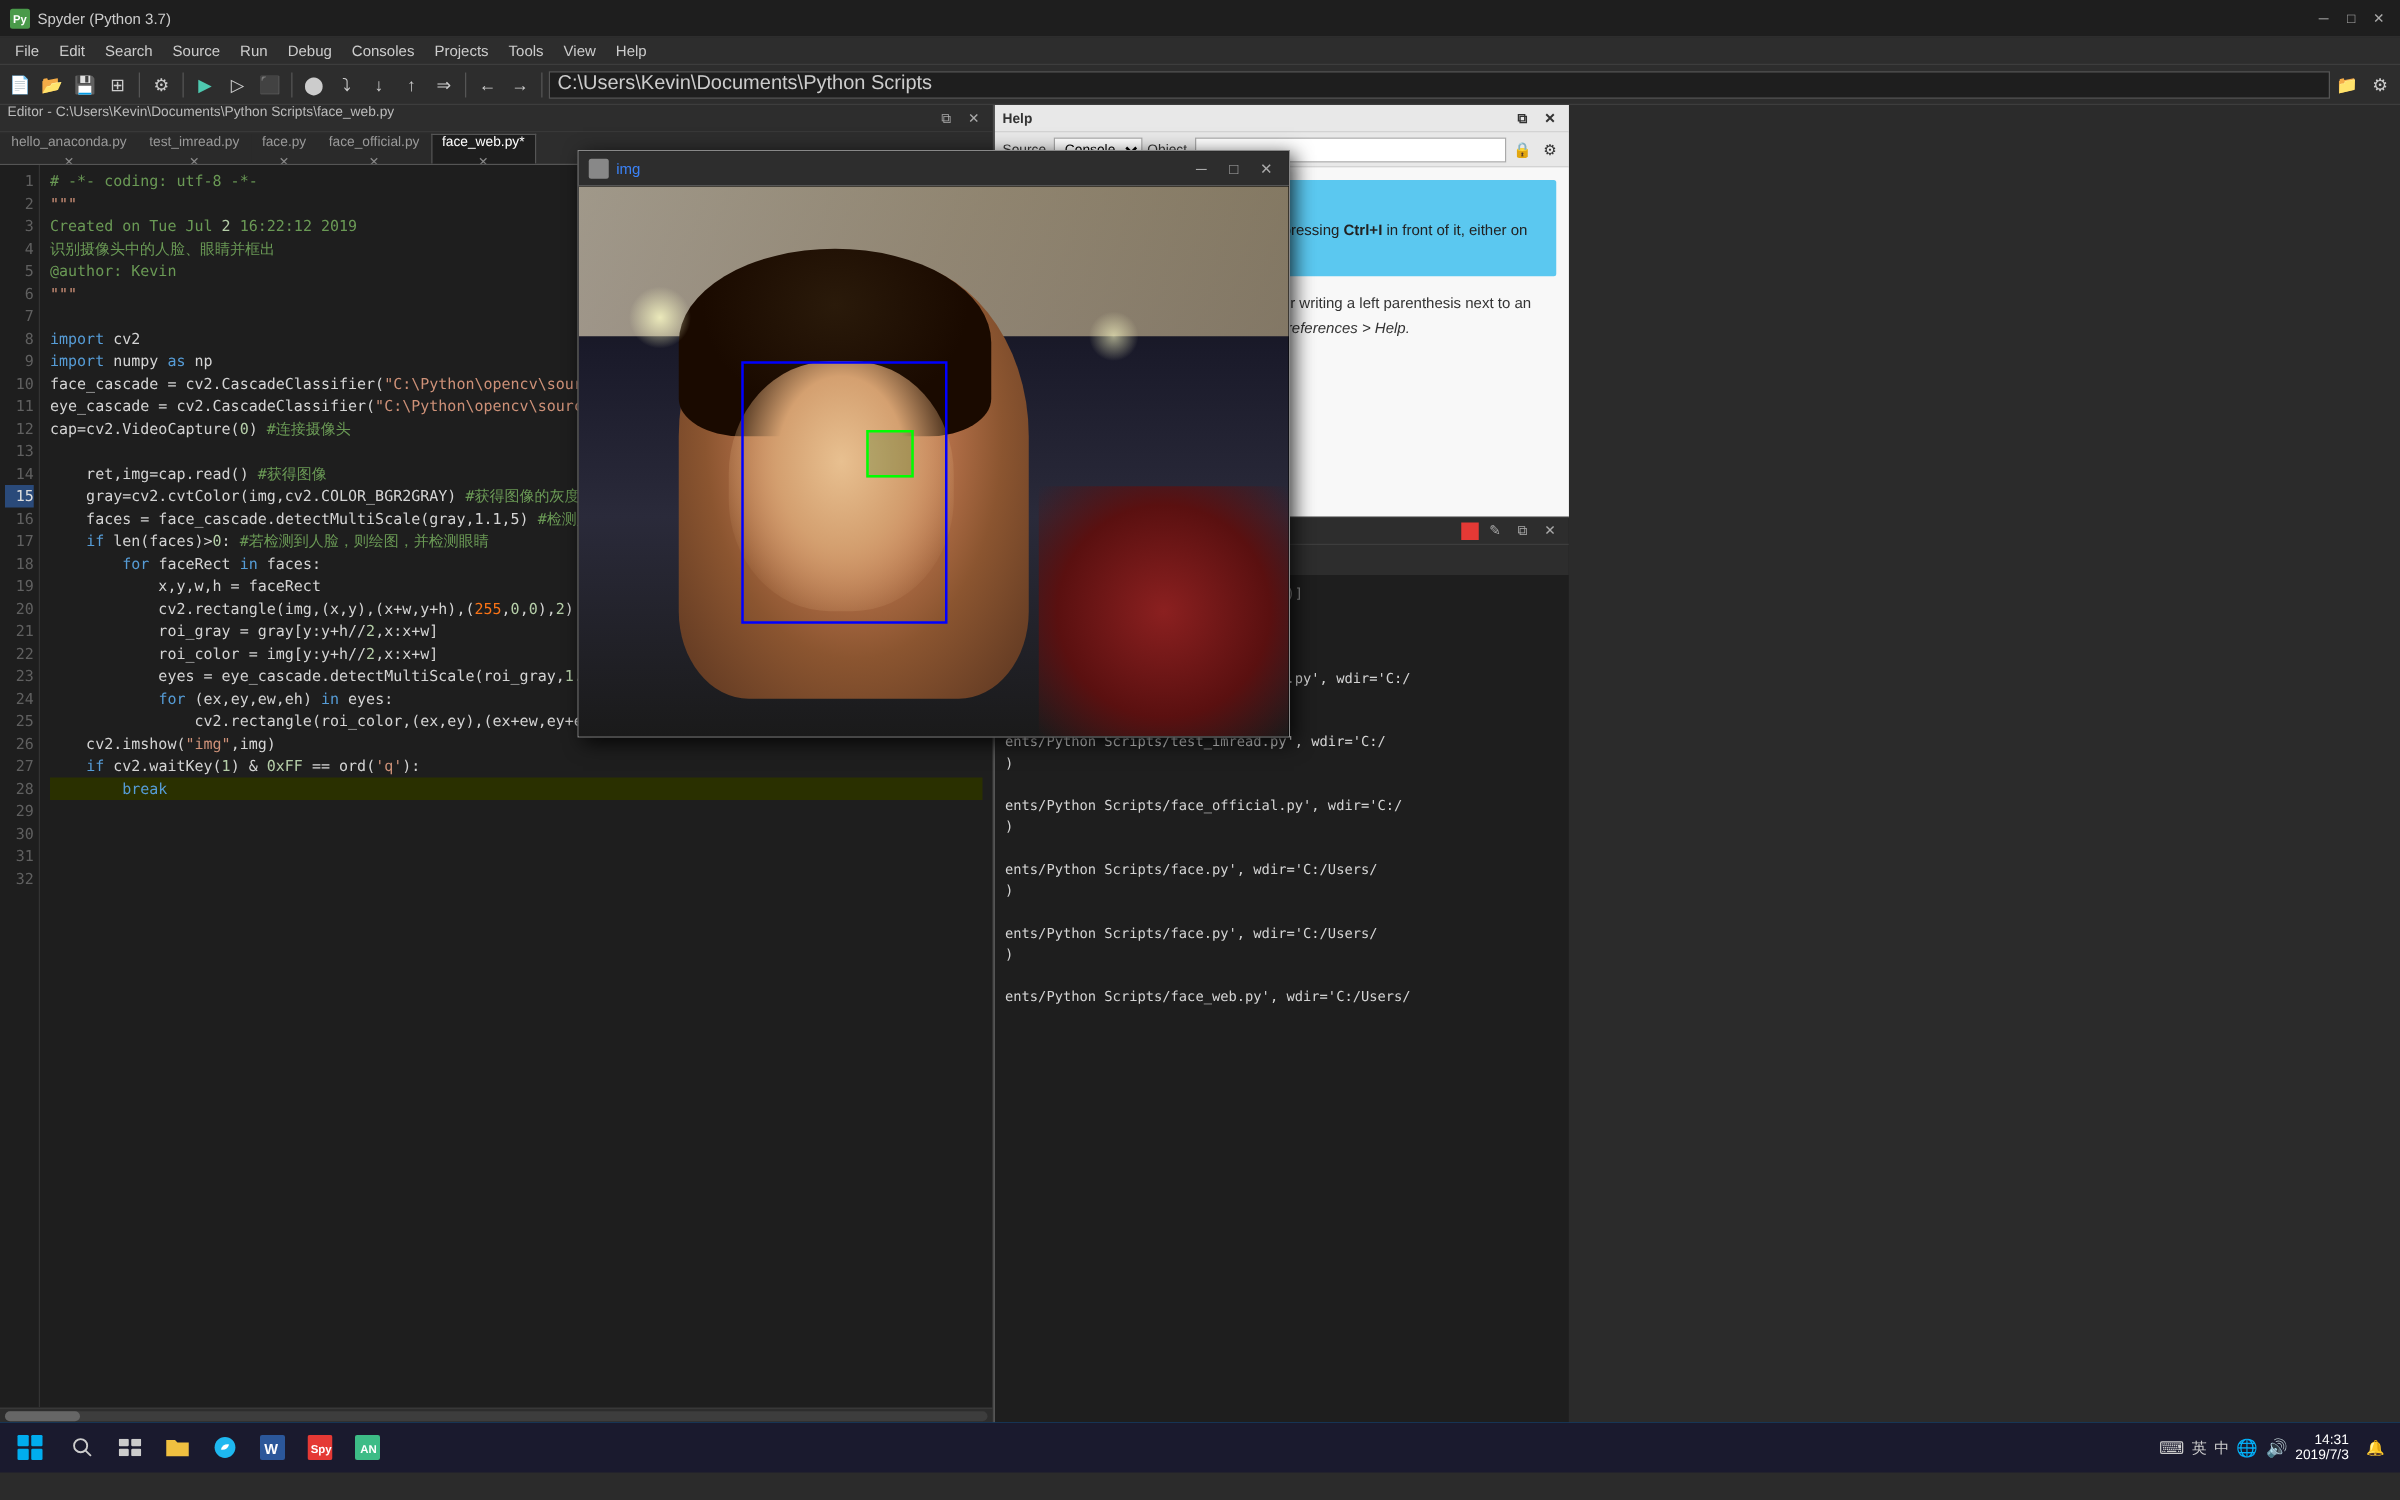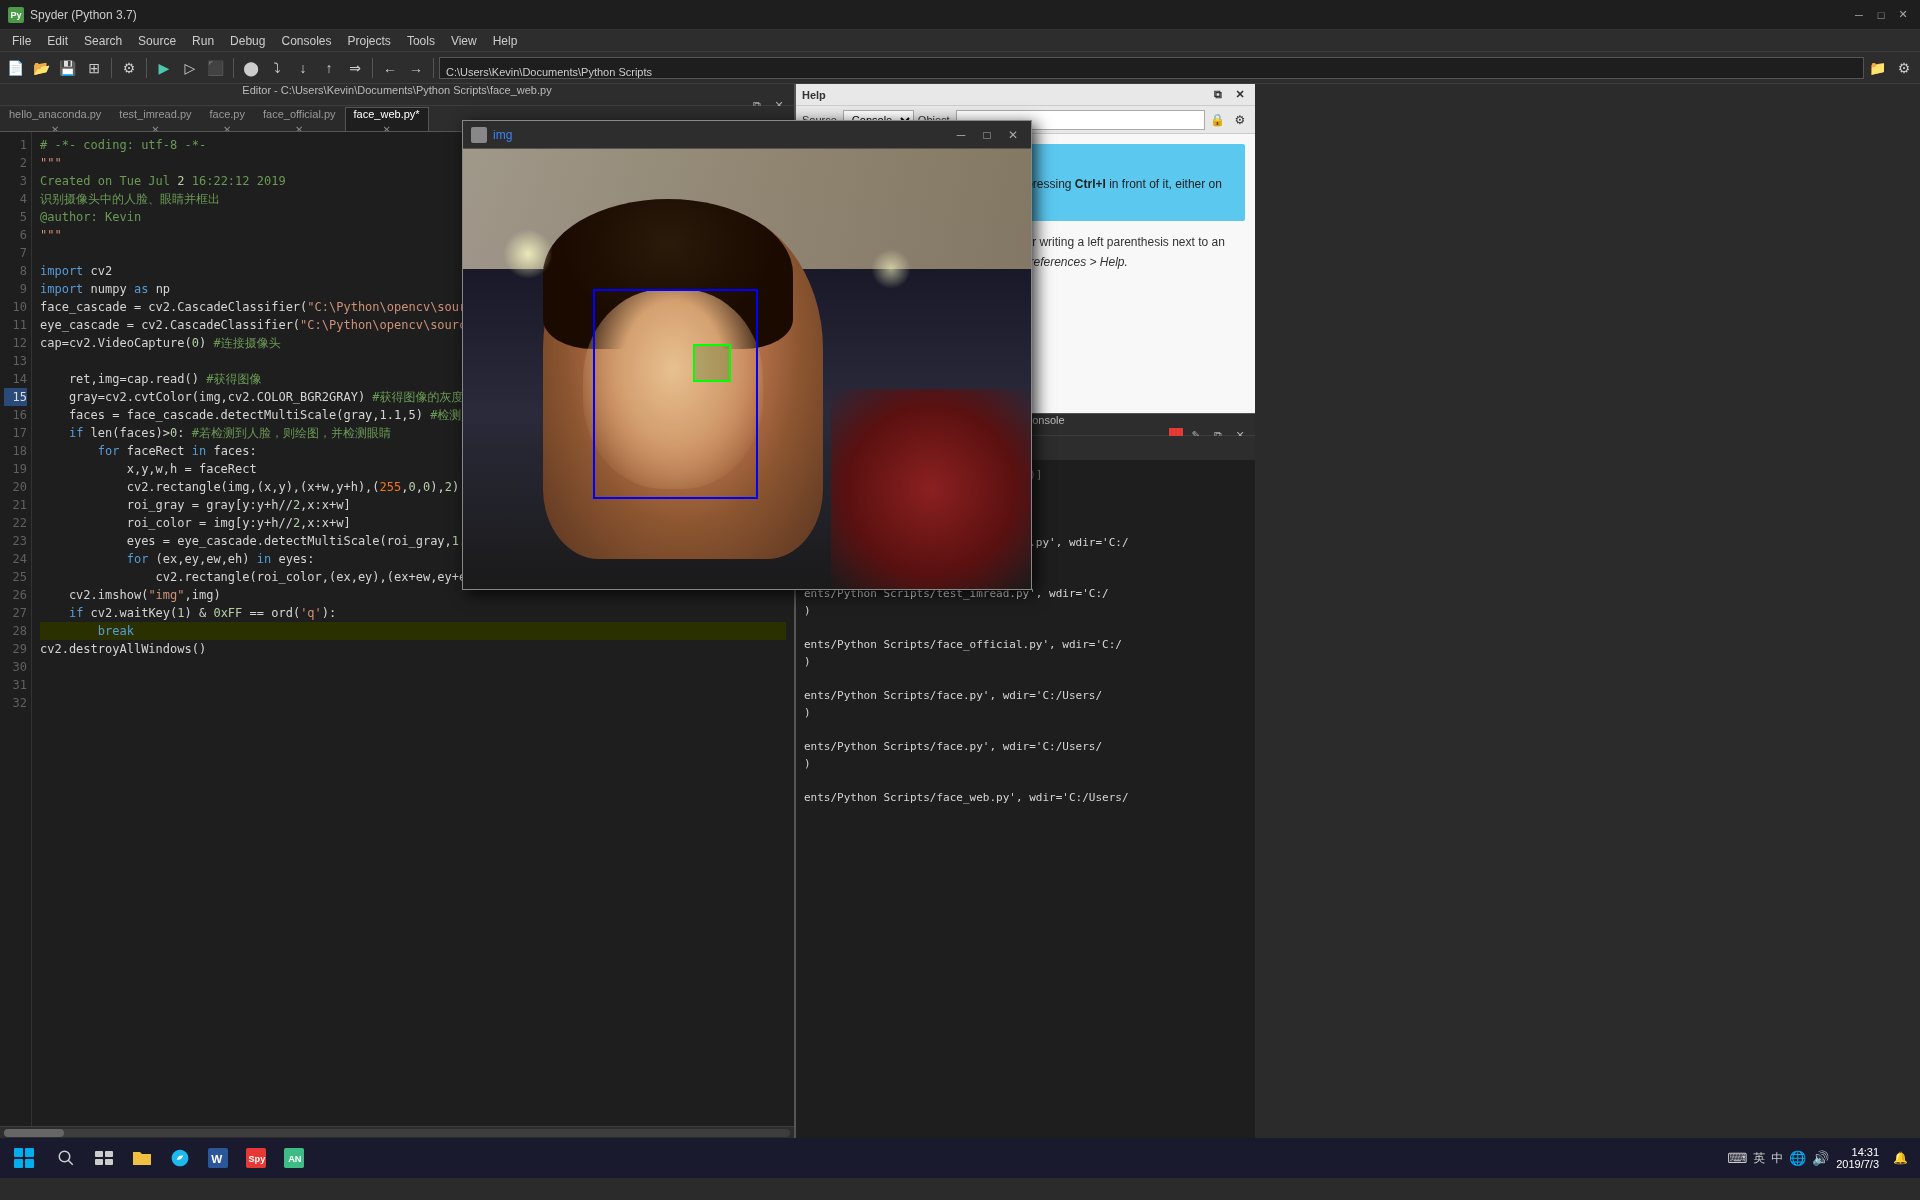--- a/index.html
+++ b/index.html
@@ -91,43 +91,41 @@
       border-radius: 2px;
     }
     .toolbar-sep { width: 1px; height: 20px; background: #555; margin: 0 3px; }
     .toolbar-path {
       flex: 1;
       background: #1e1e1e;
       border: 1px solid #555;
       height: 22px;
       color: #ccc;
       padding: 0 6px;
-      font-size: 11px;
-      display: flex;
-      align-items: flex-end;
+      font-size: 16px;
+      display: flex;
+      align-items: flex-start;
     }
 
     
     .editor-panel {
       width: 795px;
       display: flex;
       flex-direction: column;
       background: #1e1e1e;
       border-right: 1px solid #555;
     }
     .editor-header {
       background: #2d2d2d;
       height: 22px;
       display: flex;
-      align-items: center;
       padding: 0 6px;
       border-bottom: 1px solid #3d3d3d;
       font-size: 11px;
       color: #ccc;
-      flex-direction: column;
     }
     .editor-tabs {
       background: #2d2d2d;
       height: 26px;
       display: flex;
       align-items: flex-end;
       border-bottom: 1px solid #555;
       overflow: hidden;
     }
     .editor-tab {
@@ -636,21 +634,20 @@
         <div class="code-line">&nbsp;&nbsp;&nbsp;&nbsp;&nbsp;&nbsp;&nbsp;&nbsp;&nbsp;&nbsp;&nbsp;&nbsp;x,y,w,h = faceRect</div>
         <div class="code-line">&nbsp;&nbsp;&nbsp;&nbsp;&nbsp;&nbsp;&nbsp;&nbsp;&nbsp;&nbsp;&nbsp;&nbsp;cv2.rectangle(img,(x,y),(x+w,y+h),(<span style="color:#f97316;">255</span>,<span style="color:#b5cea8;">0</span>,<span style="color:#b5cea8;">0</span>),<span style="color:#b5cea8;">2</span>)  <span style="color:#6a9955;">#框出</span></div>
         <div class="code-line">&nbsp;&nbsp;&nbsp;&nbsp;&nbsp;&nbsp;&nbsp;&nbsp;&nbsp;&nbsp;&nbsp;&nbsp;roi_gray = gray[y:y+h//<span style="color:#b5cea8;">2</span>,x:x+w]</div>
         <div class="code-line">&nbsp;&nbsp;&nbsp;&nbsp;&nbsp;&nbsp;&nbsp;&nbsp;&nbsp;&nbsp;&nbsp;&nbsp;roi_color = img[y:y+h//<span style="color:#b5cea8;">2</span>,x:x+w]</div>
         <div class="code-line">&nbsp;&nbsp;&nbsp;&nbsp;&nbsp;&nbsp;&nbsp;&nbsp;&nbsp;&nbsp;&nbsp;&nbsp;eyes = eye_cascade.detectMultiScale(roi_gray,<span style="color:#b5cea8;">1.1</span>,<span style="color:#b5cea8;">1</span>,cv2</div>
         <div class="code-line">&nbsp;&nbsp;&nbsp;&nbsp;&nbsp;&nbsp;&nbsp;&nbsp;&nbsp;&nbsp;&nbsp;&nbsp;<span style="color:#569cd6;">for</span> (ex,ey,ew,eh) <span style="color:#569cd6;">in</span> eyes:</div>
         <div class="code-line">&nbsp;&nbsp;&nbsp;&nbsp;&nbsp;&nbsp;&nbsp;&nbsp;&nbsp;&nbsp;&nbsp;&nbsp;&nbsp;&nbsp;&nbsp;&nbsp;cv2.rectangle(roi_color,(ex,ey),(ex+ew,ey+eh),(<span style="color:#b5cea8;">0</span>,2</div>
         <div class="code-line">&nbsp;&nbsp;&nbsp;&nbsp;cv2.imshow(<span style="color:#ce9178;">"img"</span>,img)</div>
         <div class="code-line">&nbsp;&nbsp;&nbsp;&nbsp;<span style="color:#569cd6;">if</span> cv2.waitKey(<span style="color:#b5cea8;">1</span>) &amp; <span style="color:#b5cea8;">0xFF</span> == ord(<span style="color:#ce9178;">'q'</span>):</div>
         <div class="code-line" style="background:#2a3000;">&nbsp;&nbsp;&nbsp;&nbsp;&nbsp;&nbsp;&nbsp;&nbsp;<span style="color:#569cd6;">break</span></div>
-        <div class="code-line">cv2.destroyAllWindows()</div>
         <div class="code-line">&nbsp;</div>
       </div>
     </div>
 
     <div class="editor-scrollbar">
       <div class="scrollbar-track">
         <div class="scrollbar-thumb"></div>
       </div>
     </div>
   </div>

